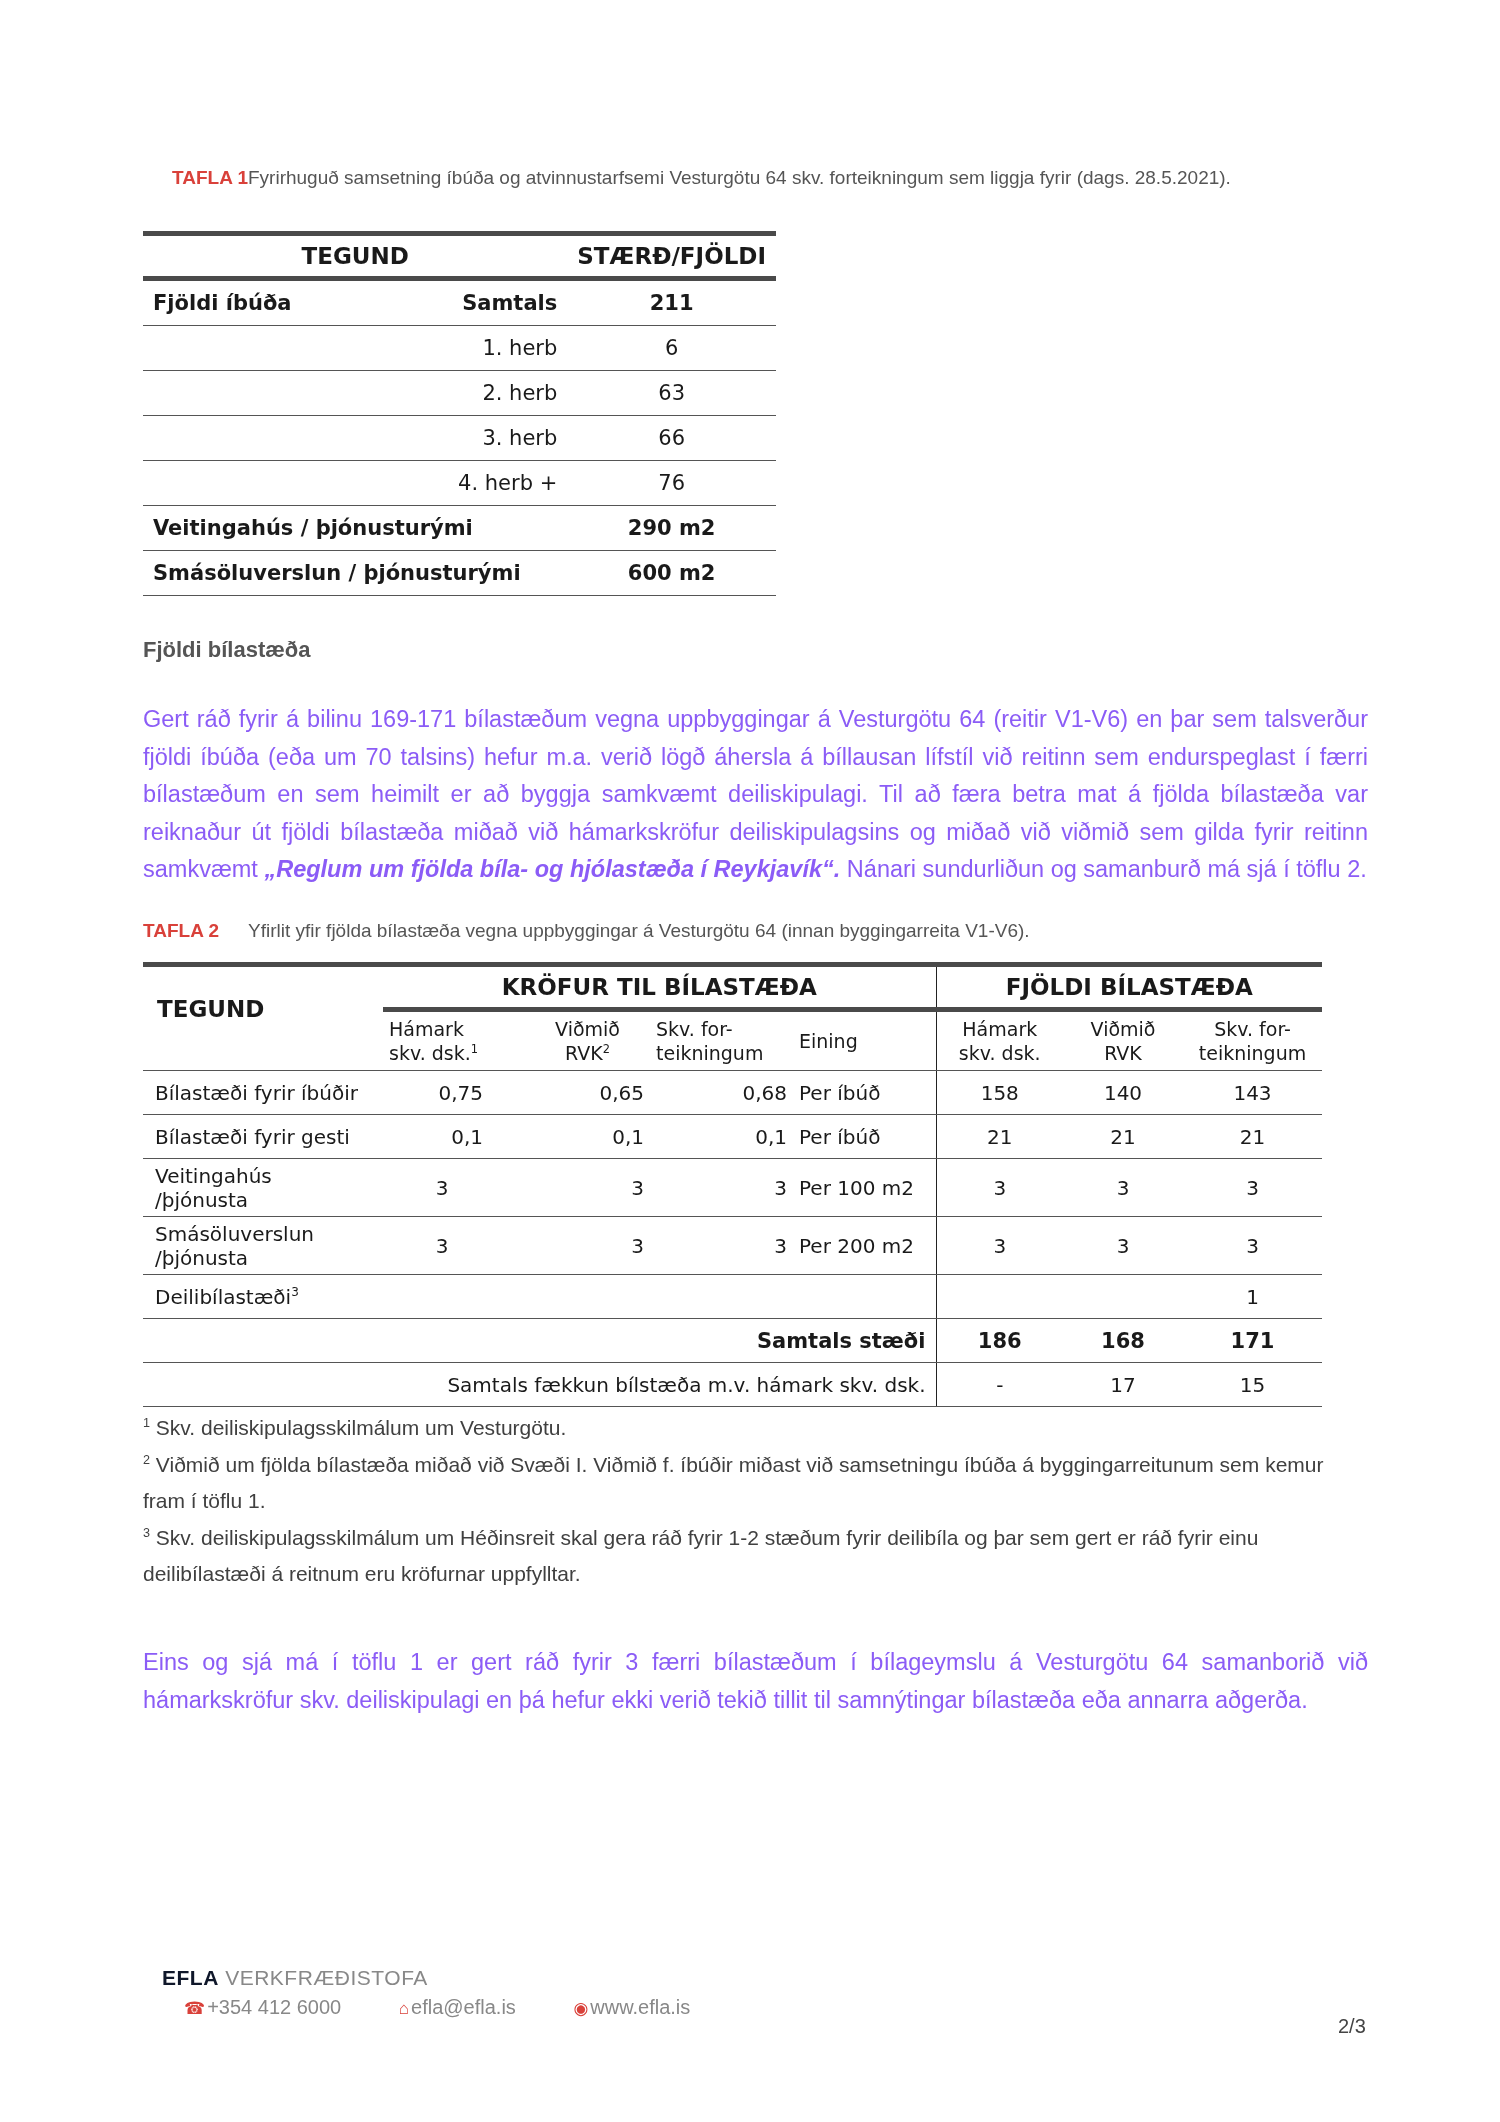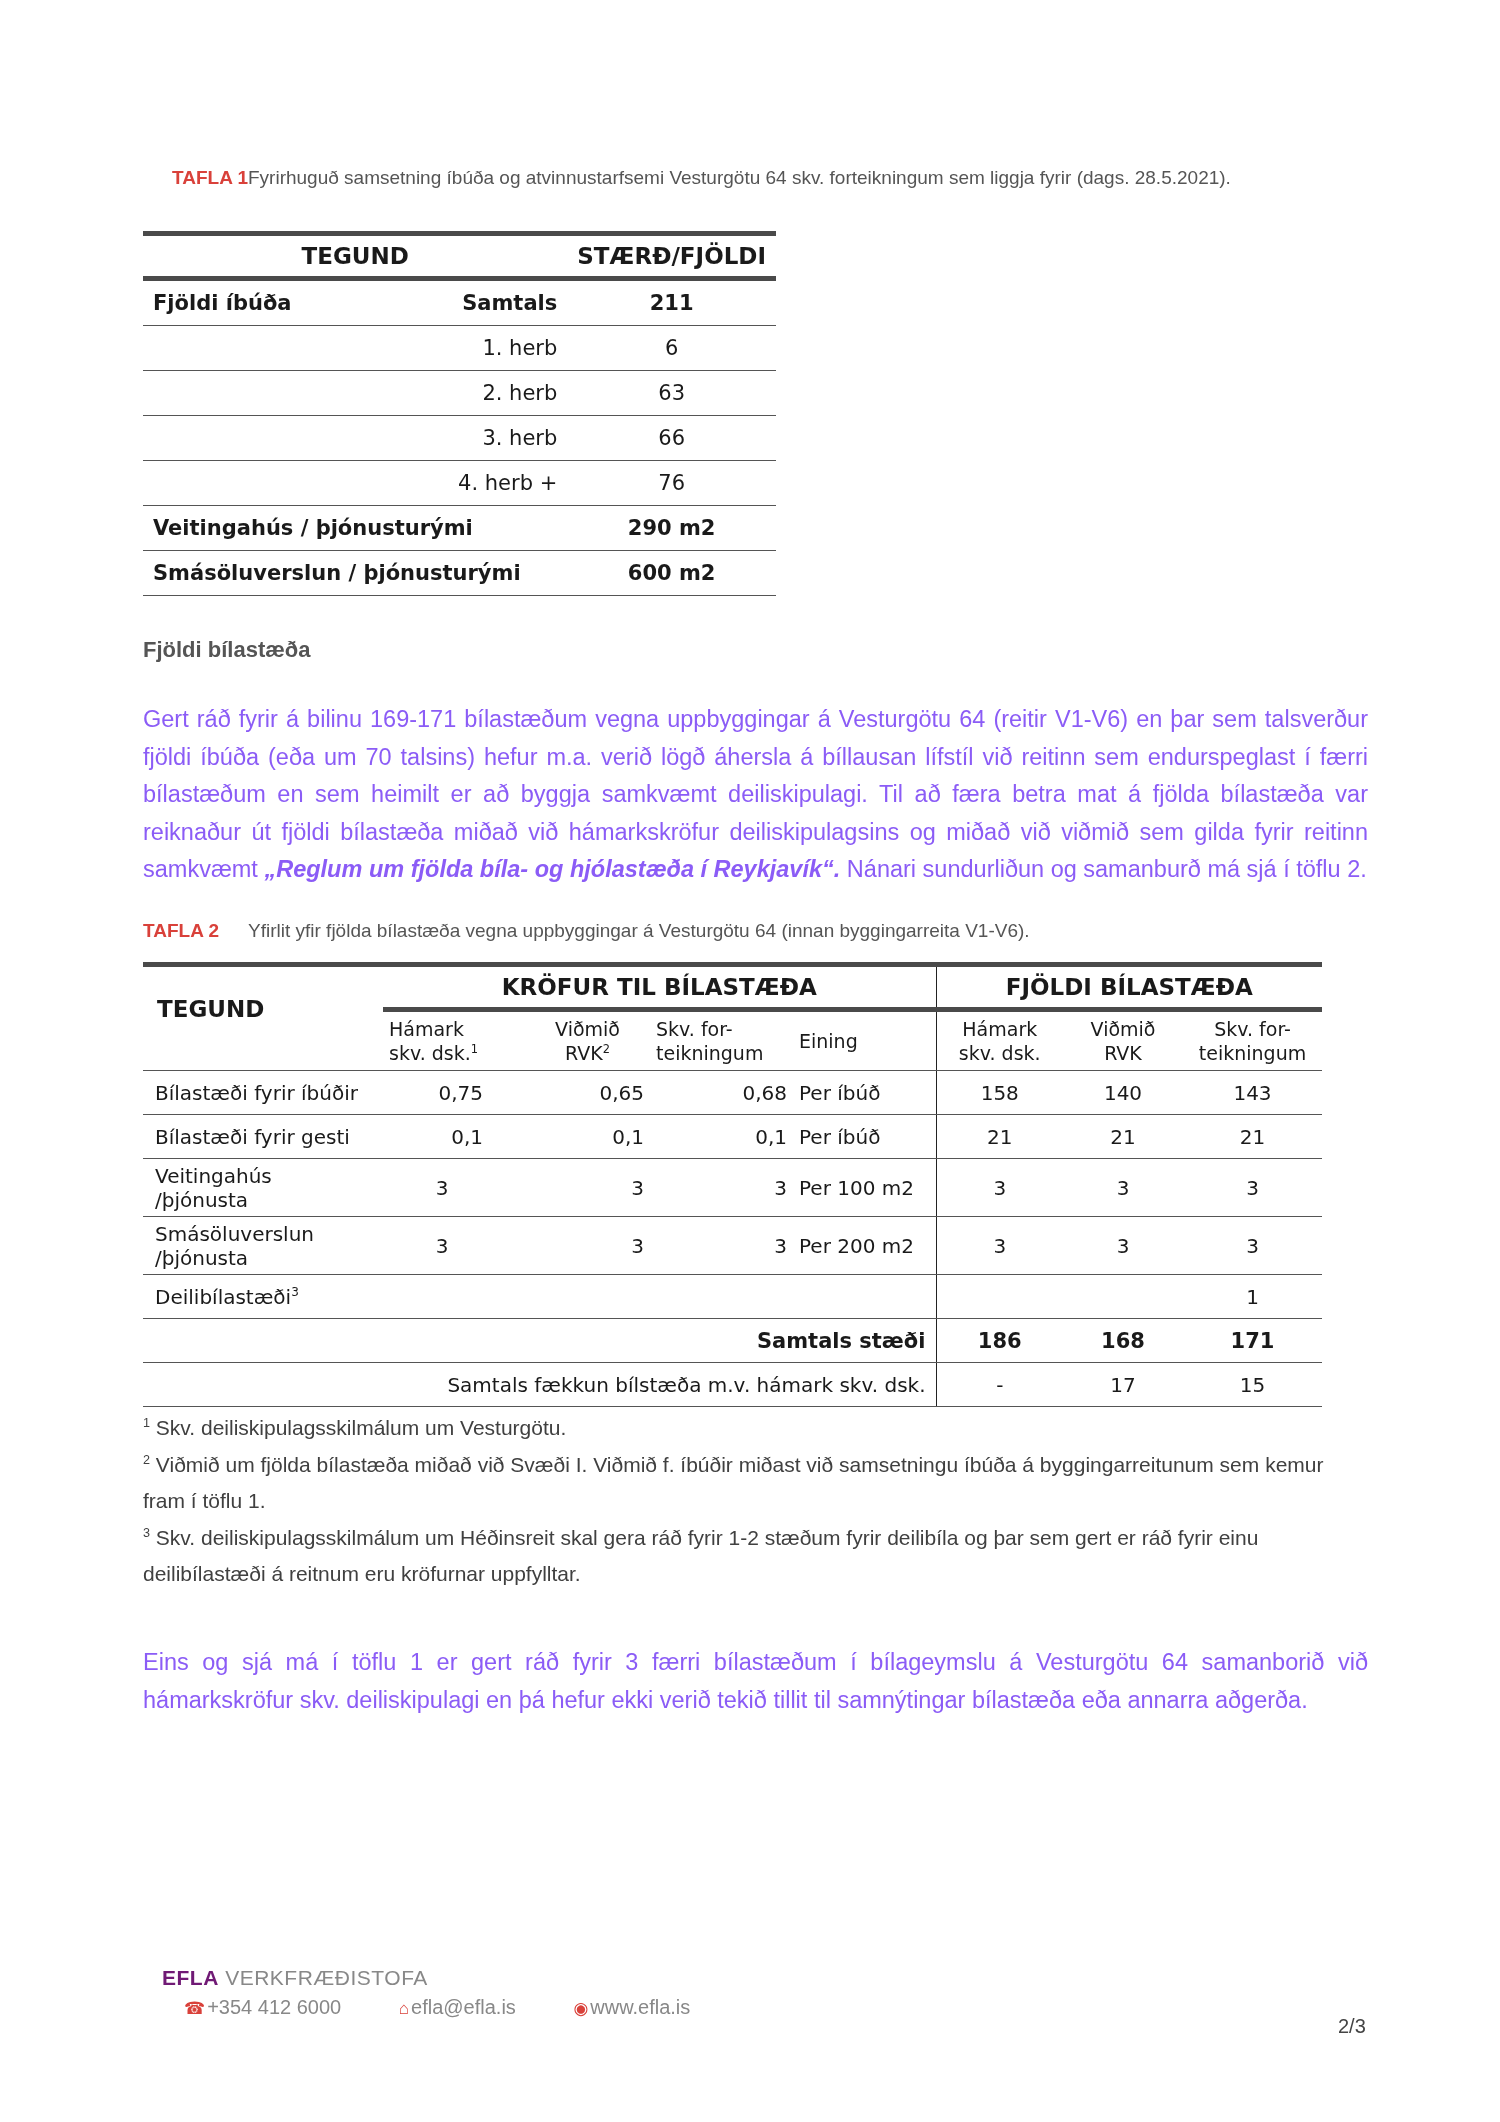--- a/index.html
+++ b/index.html
@@ -33,21 +33,21 @@
   .t2 .l { text-align:left; }
   .t2 .first { padding-left:12px; text-align:left; }
   .t2 .row1 td { height:43px; }
   .t2 .row2 td { height:57px; }
   .t2 .b td.bold, .t2 td.bold { font-weight:bold; font-size:21px; }
   .t2 sup, .fn sup { font-size:60%; vertical-align:super; line-height:0; }
   .fn { left:143px; width:1225px; font-size:21px; line-height:36.5px; color:#404040; }
   .fn p { margin:0; }
   
   .footer-brand { left:162px; top:1966px; font-size:21px; color:#888; letter-spacing:0.5px; }
-  .footer-brand .efla { color:#701a75; font-weight:bold; }
+  .footer-brand .efla { color:#0f172a; font-weight:bold; }
   .footer-contact { left:160px; top:1996px; font-size:20px; color:#888; white-space:nowrap; }
   .footer-contact .ic { color:#d9413a; font-size:17px; margin-right:2px; }
   .footer-contact .item { margin-right:28px;margin-left:24px; }
   .pagenum { left:1338px; top:1998px; font-size:20px; color:#444;margin-top:17px; }
 </style>
 </head>
 <body>
 
 <div class="abs caption" style="top:167px;text-align:right;">
   <span class="tag">TAFLA 1</span><span>Fyrirhuguð samsetning íbúða og atvinnustarfsemi Vesturgötu 64 skv. forteikningum sem liggja fyrir (dags. 28.5.2021).</span>

